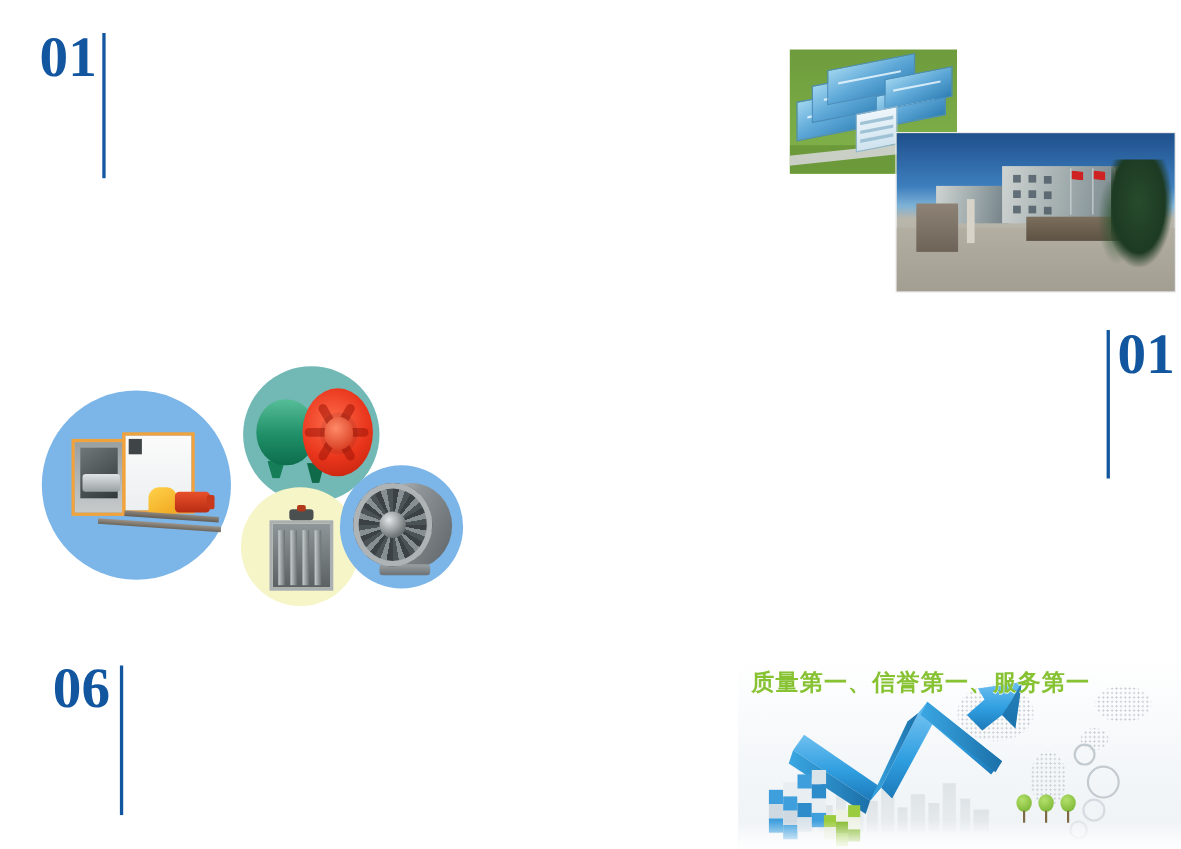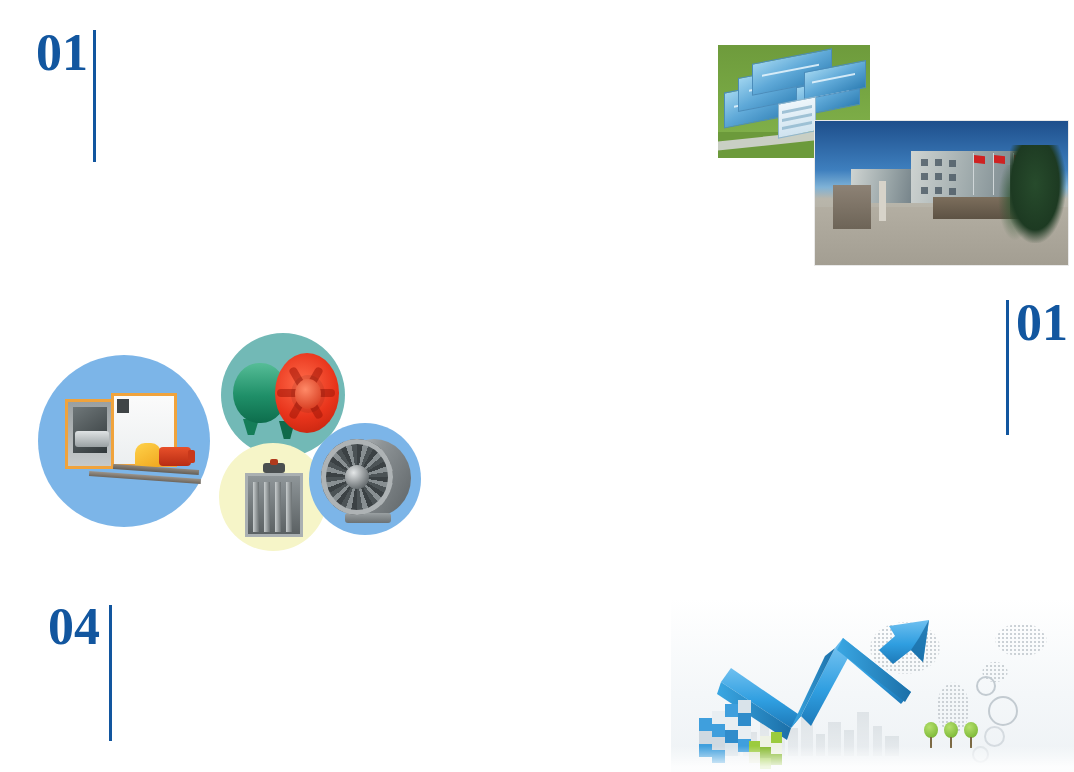--- a/index.html
+++ b/index.html
@@ -431,21 +431,21 @@
     </div>
 
     <div class="prod" id="p-alufan">
       <div class="shell"></div>
       <div class="base"></div>
       <div class="disc"></div>
       <div class="cap"></div>
     </div>
   </div>
 
-  <div class="section-number" id="num-03">04</div>
+  <div class="section-number" id="num-03">06</div>
   <div class="rule" id="rule-03"></div>
 
   <div id="growth">
     <div class="worldmap"></div>
 
     <div class="skyline">
       <i style="left:4px;  width:12px; height:30px"></i>
       <i style="left:19px; width:10px; height:44px"></i>
       <i style="left:32px; width:14px; height:24px"></i>
       <i style="left:49px; width:9px;  height:38px"></i>
@@ -526,17 +526,18 @@
       </div>
     </div>
 
     <div class="bubbles">
       <b style="left:14px; top:0px;  width:16px; height:16px;"></b>
       <b style="left:26px; top:20px; width:26px; height:26px;"></b>
       <b style="left:22px; top:50px; width:17px; height:17px; border-color:#d5dbe0"></b>
       <b style="left:10px; top:70px; width:13px; height:13px; border-color:#dfe4e8"></b>
     </div>
 
+    <div class="slogan">质量第一、信誉第一、服务第一</div>
 
     <div class="reflection"></div>
   </div>
 
 </div>
 
 </body></html>

